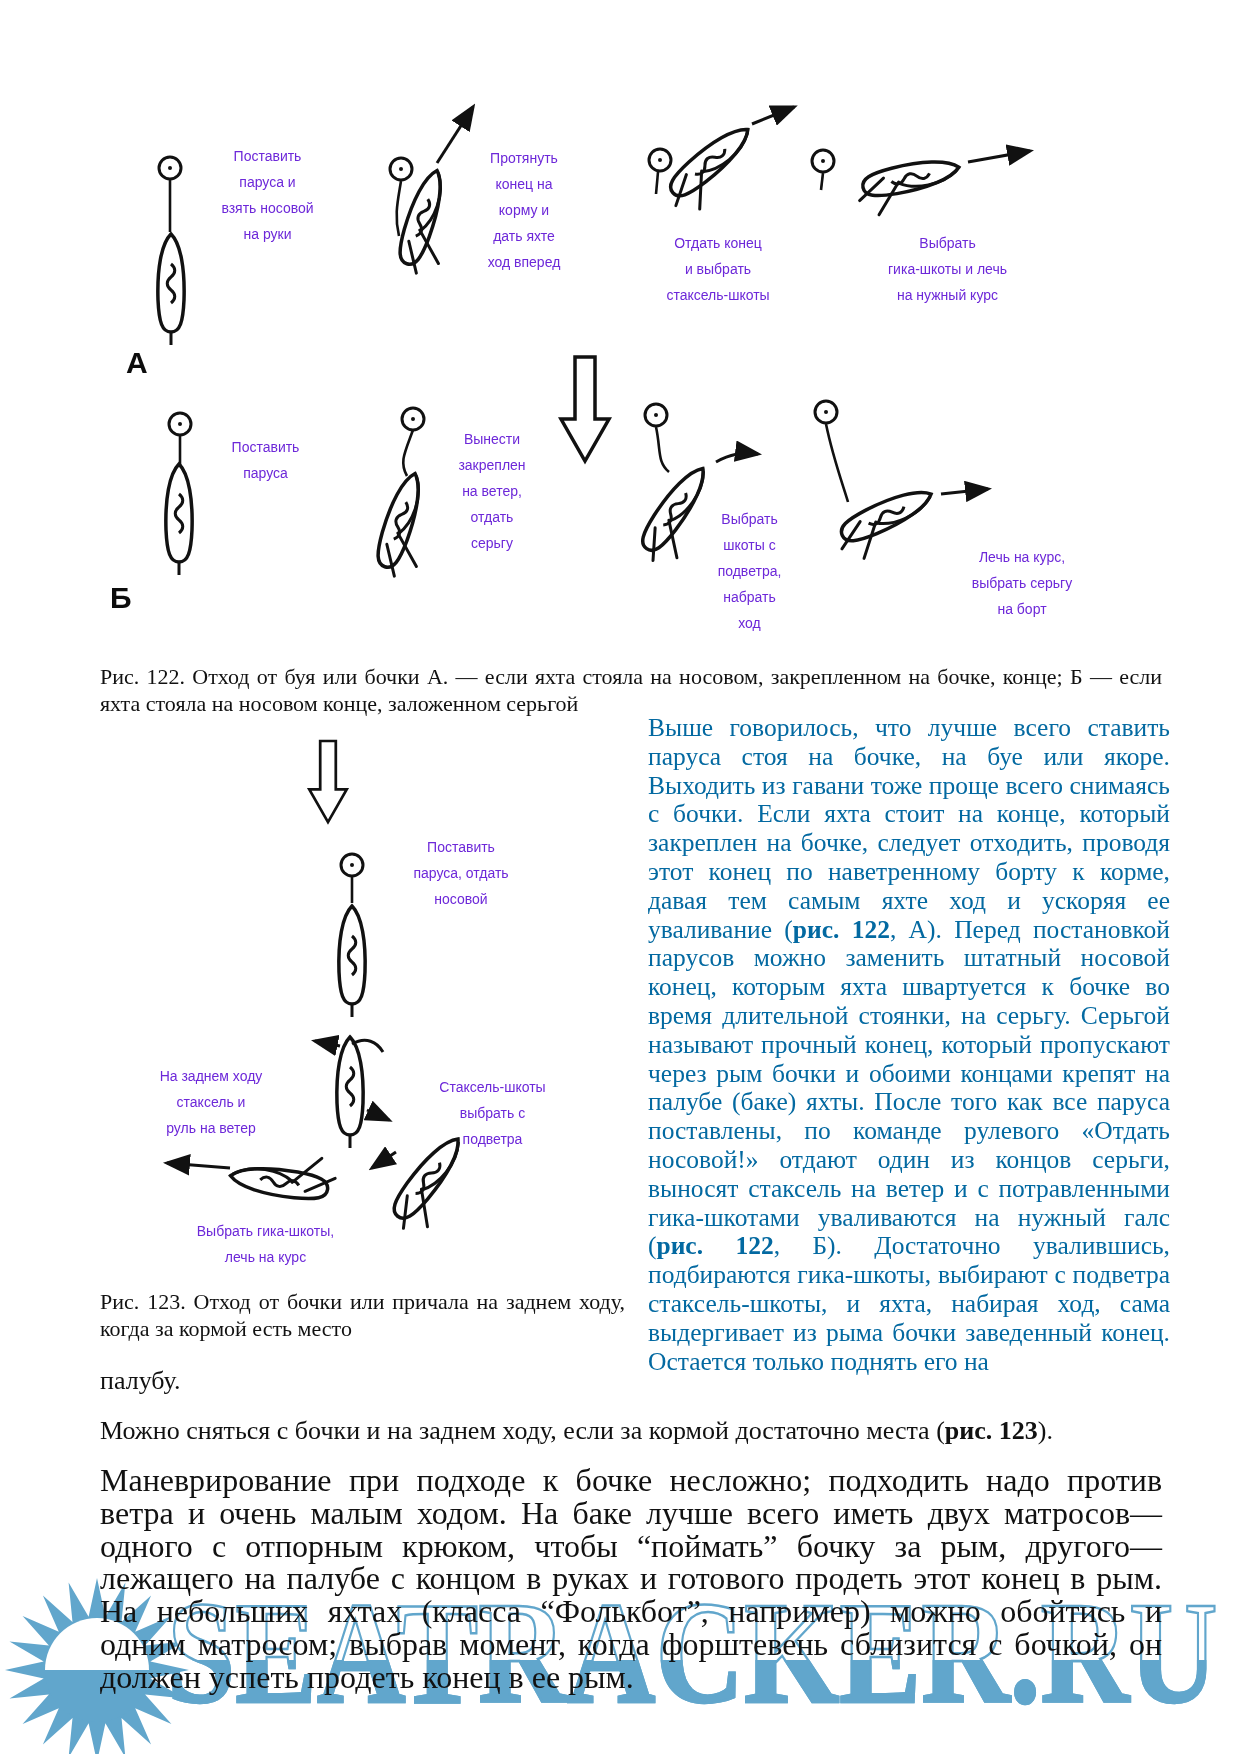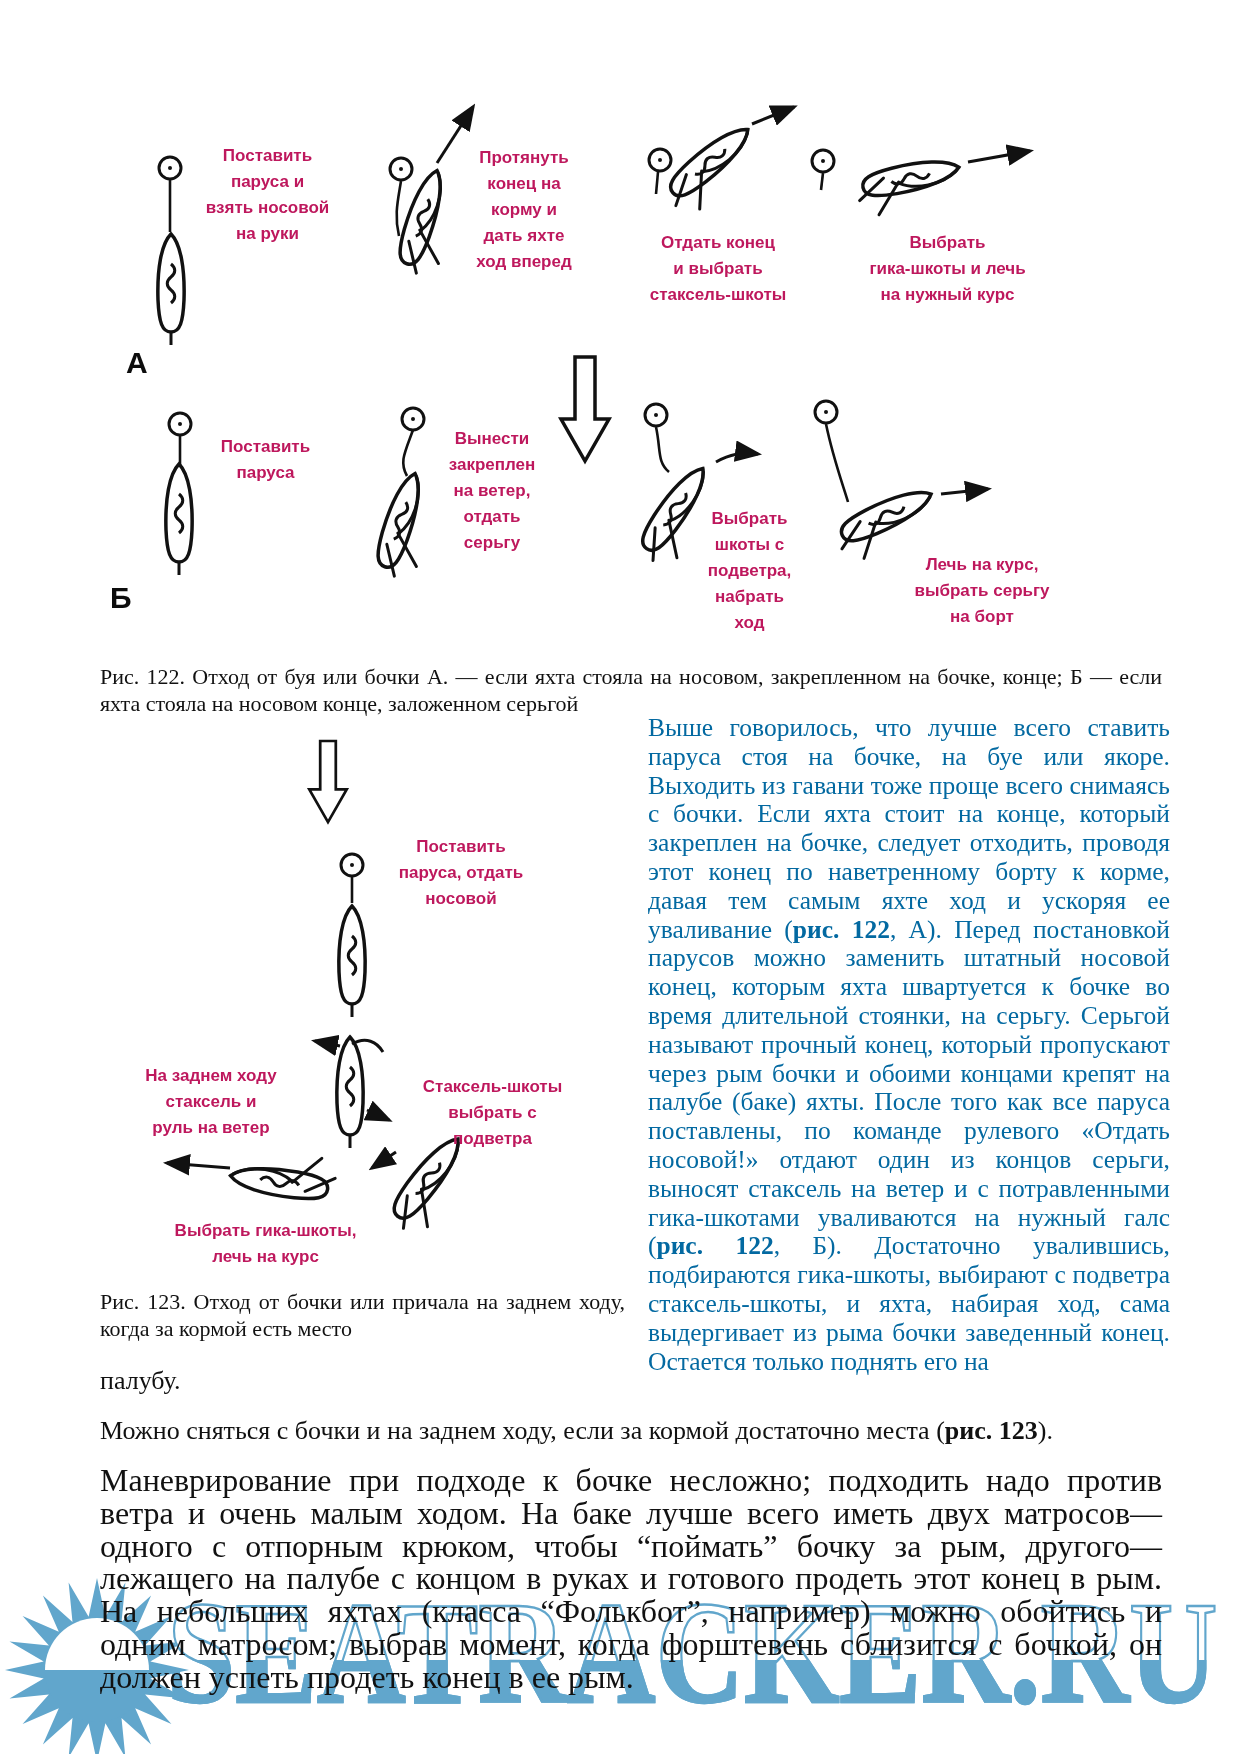--- a/index.html
+++ b/index.html
@@ -8,22 +8,22 @@
   svg{display:block;}
   .overlay{position:absolute;left:0;top:0;z-index:1;pointer-events:none;}
   .wm{position:absolute;left:0;top:0;width:1239px;height:1754px;z-index:0;}
   .sun{position:absolute;left:2px;top:1578px;}
   .wm-text{position:absolute;left:167px;top:1580px;font-family:"Liberation Serif",serif;
            font-weight:bold;font-size:146px;line-height:1;white-space:nowrap;
            transform:scaleX(0.84);transform-origin:0 0;color:transparent;
            -webkit-text-stroke:2.5px #61a6cc;
            background:linear-gradient(to bottom,#ffffff 0%,#ffffff 55%,#61a6cc 55%,#61a6cc 100%);
            -webkit-background-clip:text;background-clip:text;}
-  .dlabel{position:absolute;z-index:2;font-family:"Liberation Sans",sans-serif;font-weight:700;
-          font-size:17px;line-height:26px;text-align:center;white-space:pre-line;color:#be185d;}
+  .dlabel{position:absolute;z-index:2;font-family:"Liberation Sans",sans-serif;font-weight:400;
+          font-size:14px;line-height:26px;text-align:center;white-space:pre-line;color:#6d28d9;}
   .marker{position:absolute;z-index:2;font-family:"Liberation Sans",sans-serif;font-weight:700;
           font-size:30px;color:#0d0d0d;}
   .caption{position:absolute;z-index:2;font-size:22px;line-height:27px;text-align:justify;color:#111;}
   .rightcol{position:absolute;left:648px;top:714px;width:522px;z-index:2;
             font-size:25.5px;line-height:28.8px;text-align:justify;color:#0369a1;}
   .bodyline{position:absolute;z-index:2;font-size:26px;color:#111;}
   .para3{position:absolute;left:100px;top:1464px;width:1062px;z-index:2;
          font-size:32px;line-height:32.8px;text-align:justify;color:#111;}
   .bold{font-weight:bold;}
 </style>
@@ -146,21 +146,21 @@
   <div class="dlabel" style="left:436px;top:426px;width:112px;">Вынести
 закреплен
 на ветер,
 отдать
 серьгу</div>
   <div class="dlabel" style="left:697px;top:506px;width:105px;">Выбрать
 шкоты с
 подветра,
 набрать
 ход</div>
-  <div class="dlabel" style="left:892px;top:544px;width:180px;margin-top:8px;">Лечь на курс,
+  <div class="dlabel" style="left:932px;top:544px;width:180px;">Лечь на курс,
 выбрать серьгу
 на борт</div>
   <div class="marker" style="left:110px;top:581px;">Б</div>
 
   <div class="caption" style="left:100px;top:663px;width:1062px;">Рис. 122. Отход от буя или бочки А. — если яхта стояла на носовом, закрепленном на бочке, конце; Б — если яхта стояла на носовом конце, заложенном серьгой</div>
 
   <div class="dlabel" style="left:368px;top:834px;width:186px;">Поставить
 паруса, отдать
 носовой</div>
   <div class="dlabel" style="left:110px;top:1018px;width:202px;margin-top:45px;">На заднем ходу

